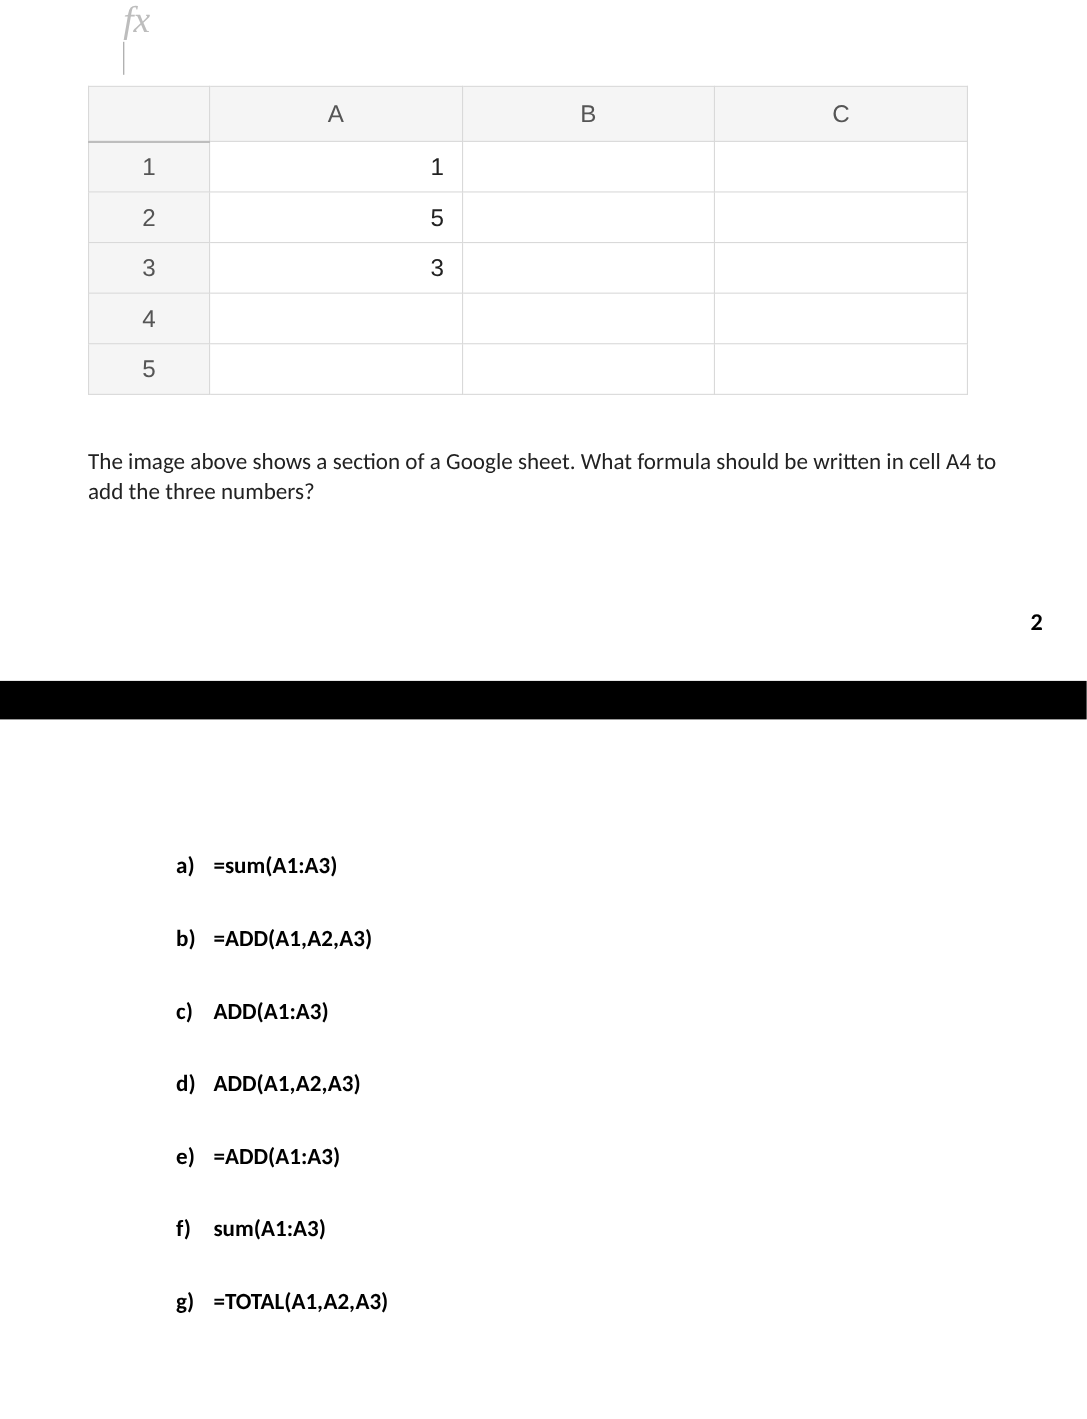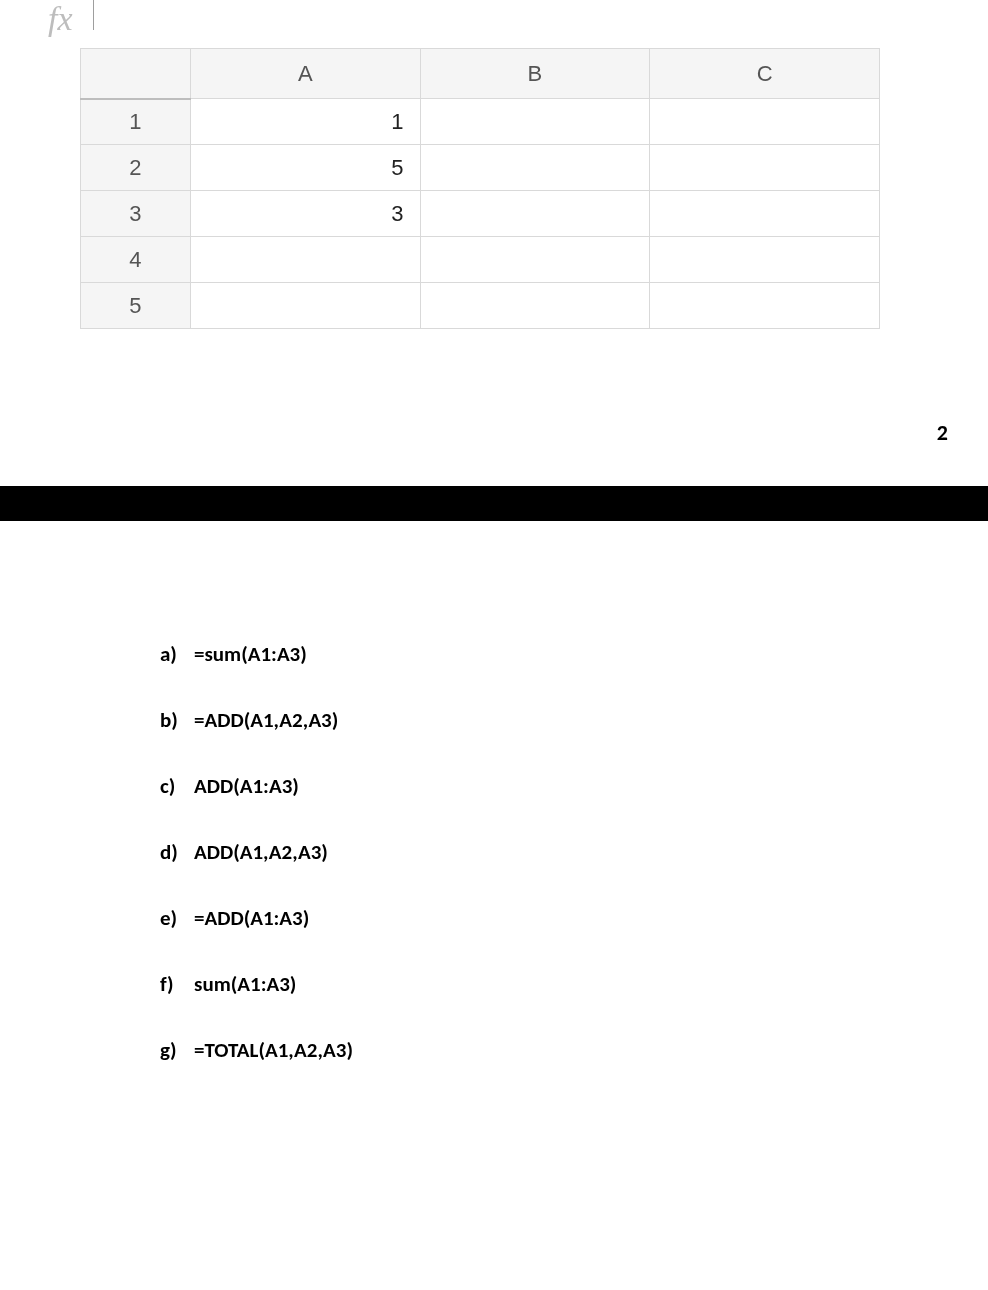--- a/index.html
+++ b/index.html
@@ -10,21 +10,22 @@
     font-family: Arial, Helvetica, sans-serif;
     color: #222;
   }
   .page-top {
     padding: 0 0 30px 0;
     background: #fff;
   }
   .fx-row {
     display: flex;
     align-items: baseline;
-    padding: 0 0 10px 48px;
+    padding: 0 0 10px 92px;
+    flex-direction: column;
   }
   .fx-label {
     font-family: Georgia, 'Times New Roman', serif;
     font-style: italic;
     font-size: 34px;
     color: #bdbdbd;
     font-weight: 400;
   }
   .fx-caret {
     margin-left: 20px;
@@ -163,20 +164,21 @@
       </tr>
       <tr>
         <th class="rowhdr">5</th>
         <td class="cell"></td>
         <td class="cell"></td>
         <td class="cell"></td>
       </tr>
     </tbody>
   </table>
 
+  <div class="question-block">The image above shows a section of a Google sheet.  What formula should be written in cell A4 to add the three numbers?</div>
 
   <div class="page-number">2</div>
 </div>
 
 <div class="black-bar"></div>
 
 <div class="answers-block">
   <div class="opt">
     <span class="letter">a)</span>
     <span>=sum(A1:A3)</span>

